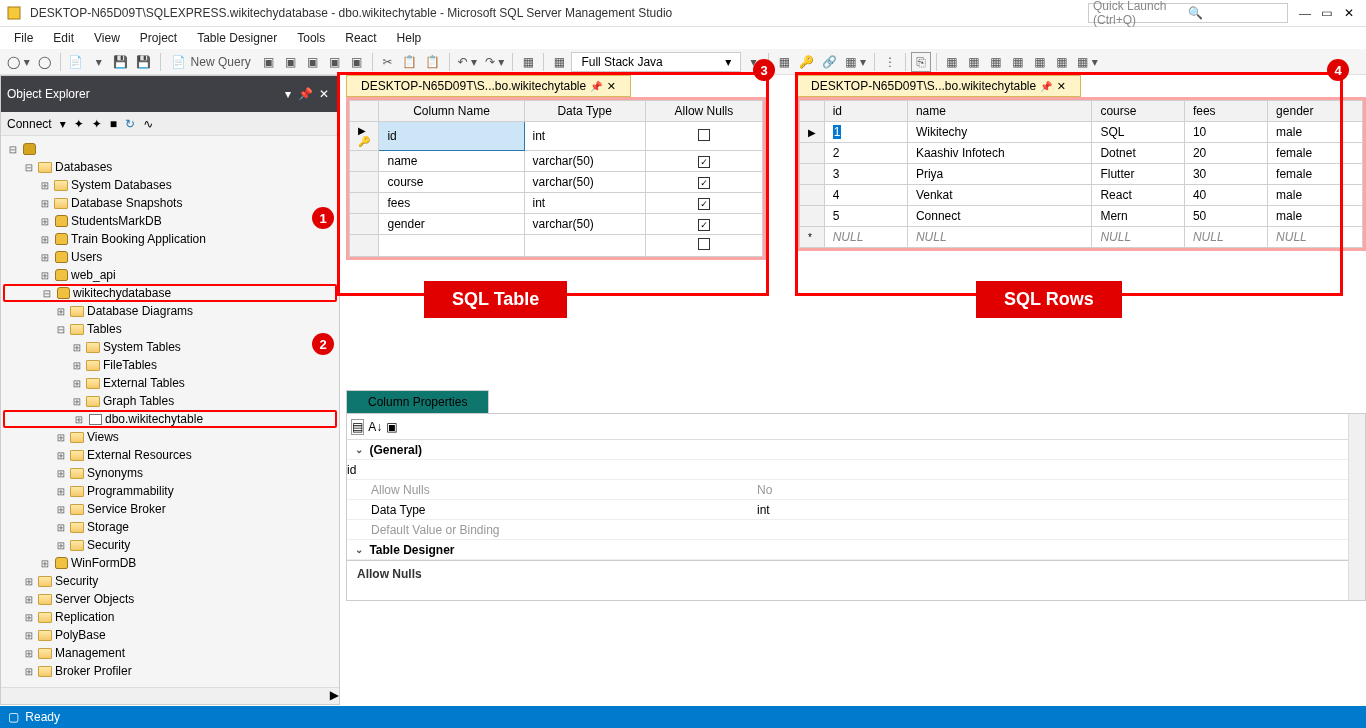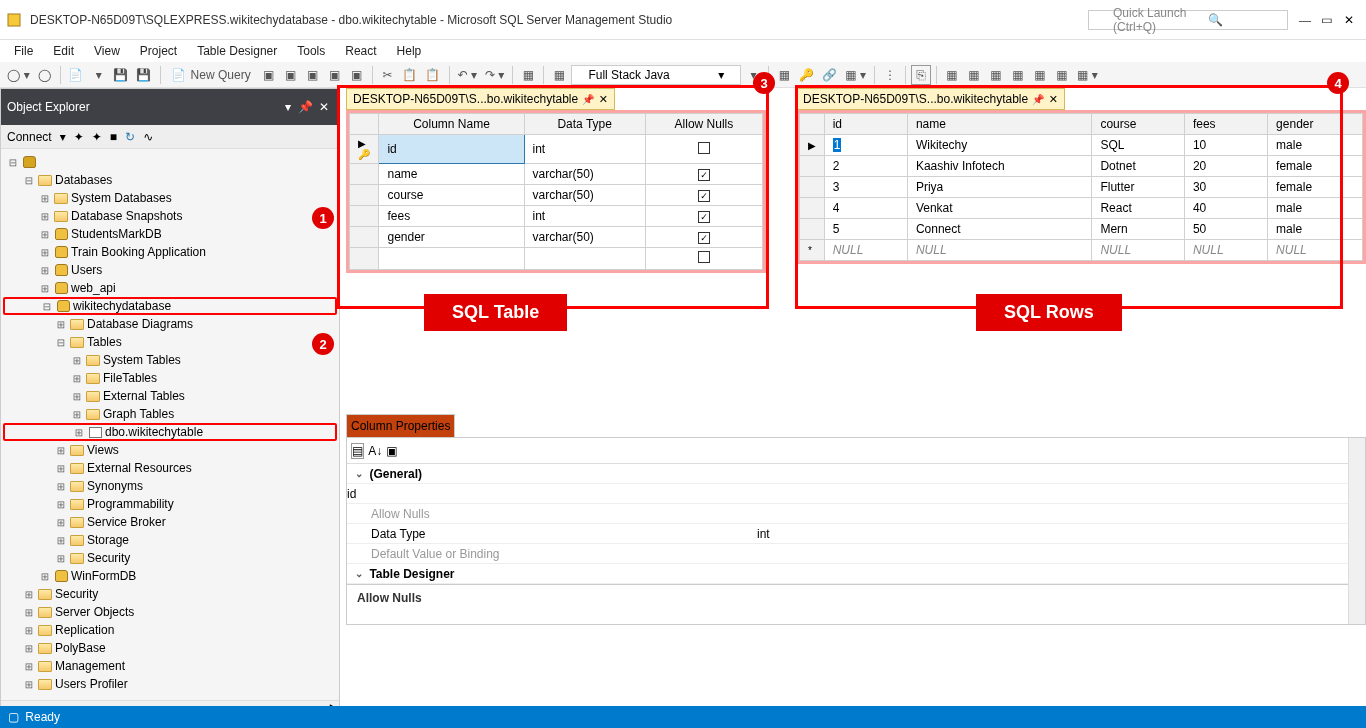--- a/index.html
+++ b/index.html
@@ -1,28 +1,28 @@
 <!DOCTYPE html>
 <html><head>
 <meta charset="utf-8">
 <style>
 * { box-sizing: border-box; margin: 0; padding: 0; font-family: "Segoe UI", Tahoma, sans-serif; font-size: 12px; }
 body { background: #fff; width: 1366px; height: 728px; overflow: hidden; position: relative; }
-.titlebar { height: 40px; display: flex; align-items: center; padding: 0 6px; background: #fff; border-bottom: 1px solid #e0e0e0; }
+.titlebar { height: 27px; display: flex; align-items: center; padding: 0 6px; background: #fff; border-bottom: 1px solid #e0e0e0; }
 .titlebar .logo { width: 16px; height: 16px; margin-right: 8px; display: inline-flex; }
 .titlebar .title { flex: 1; color: #333; }
 .titlebar .quick { width: 200px; height: 20px; border: 1px solid #ccc; padding: 0 4px; display: flex; align-items: center; color: #888; margin-right: 6px; }
-.titlebar .quick span { flex: 1; margin-left: 20px; }
+.titlebar .quick span { flex: 1; }
 .titlebar .winbtn { width: 22px; height: 22px; text-align: center; line-height: 22px; font-family: "Segoe UI Symbol"; }
 .menubar { height: 22px; display: flex; align-items: center; padding: 2px 4px; }
 .menubar .item { padding: 2px 10px; color: #222; }
 .toolbar { height: 26px; display: flex; align-items: center; padding: 2px 4px; border-bottom: 1px solid #e0e0e0; gap: 2px; background: #f5f5f5; }
 .toolbar .tbtn { min-width: 20px; height: 20px; display: inline-flex; align-items: center; justify-content: center; padding: 0 3px; color: #555; }
 .toolbar .sep { width: 1px; height: 18px; background: #ccc; margin: 0 3px; }
-.toolbar .combo { height: 20px; border: 1px solid #ccc; min-width: 170px; padding: 0 16px; display: flex; align-items: center; background: #fff; }
+.toolbar .combo { height: 20px; border: 1px solid #ccc; min-width: 170px; padding: 0 9px; display: flex; align-items: center; background: #fff; }
 .toolbar .combo span { flex: 1; }
 .toolbar .newq { display: flex; align-items: center; gap: 4px; padding: 0 6px; }
 .main { display: flex; height: 630px; }
 
 .objexp { width: 340px; border: 1px solid #ccc; background: #f5f5f5; display: flex; flex-direction: column; }
 .panel-title { height: 36px; background: #3f3f46; color: #fff; display: flex; align-items: center; padding: 0 6px; }
 .panel-title span:first-child { flex: 1; }
 .panel-title .pbtn { width: 18px; text-align: center; }
 .connectbar { height: 24px; display: flex; align-items: center; padding: 0 6px; gap: 8px; background: #eee; border-bottom: 1px solid #ddd; }
 .tree { flex: 1; overflow: auto; font-size: 13px; padding: 4px 2px; }
@@ -33,37 +33,37 @@
 .tree .hl { border: 2px solid red; border-radius: 2px; }
 .folder-icon { width: 14px; height: 11px; background: linear-gradient(#ffe9a8,#f5c96b); border: 1px solid #c9a23d; border-radius: 1px; }
 .db-icon { width: 13px; height: 12px; background: #f0c040; border: 1px solid #a07820; border-radius: 3px 3px 2px 2px; }
 .table-icon { width: 13px; height: 11px; background: #fff; border: 1px solid #777; }
 .badge { position: absolute; width: 22px; height: 22px; border-radius: 50%; background: #e10000; color: #fff; font-weight: bold; font-size: 13px; display: flex; align-items: center; justify-content: center; z-index: 10; }
 
 .rightarea { flex: 1; display: flex; flex-direction: column; padding-left: 6px; position: relative; }
 .panels { display: flex; gap: 30px; }
 .designer { width: 420px; }
 .tabhdr { height: 22px; display: flex; }
-.tab { background: #fff4c8; border: 1px solid #d6b95b; display: flex; align-items: center; padding: 0 6px; gap: 4px; font-size: 12px; }
+.tab { background: #fff4c8; border: 1px solid #d6b95b; display: flex; align-items: center; padding: 0 14px; gap: 4px; font-size: 12px; }
 .tab .pin { font-size: 10px; }
 .tab .close { font-size: 11px; }
 .gridwrap { border: 3px solid #fca5a5; }
 table.grid { width: 100%; border-collapse: collapse; background: #fff; }
 table.grid th, table.grid td { border: 1px solid #d0d0d0; padding: 3px 8px; text-align: left; height: 20px; }
 table.grid th { background: #f2f2f2; font-weight: normal; text-align: left; }
 table.grid .rowhdr { background: #f2f2f2; width: 20px; font-size: 10px; }
 table.grid .chk { text-align: center; }
 .chkbox { display: inline-block; width: 12px; height: 12px; border: 1px solid #333; font-size: 9px; line-height: 10px; text-align: center; }
 .selcell { background: #cde6f7; border: 1px solid #2a7ab0 !important; }
 .null { color: #888; font-style: italic; }
 .redborder { border: 3px solid red; position: absolute; pointer-events: none; }
 .redlabel { position: absolute; background: #e10000; color: #fff; font-weight: bold; font-size: 18px; padding: 8px 28px; }
 
 .props { margin-top: 14px; }
-.propstab { display: inline-block; background: #c2410c; border: 1px solid #ccc; border-bottom: none; padding: 4px 4px; margin-top: 11px; }
+.propstab { display: inline-block; background: #0f766e; border: 1px solid #ccc; border-bottom: none; padding: 4px 21px; }
 .propsbody { border: 1px solid #ccc; background: #fff; }
 .propstoolbar { height: 26px; border-bottom: 1px solid #ddd; display: flex; align-items: center; padding: 0 4px; gap: 4px; }
 .propgrid { }
 .propgrid .prow { display: flex; border-bottom: 1px solid #eee; height: 20px; align-items: center; }
 .propgrid .prow .pk { width: 410px; padding-left: 24px; }
 .propgrid .prow .pv { flex: 1; }
 .propgrid .sect { font-weight: bold; padding-left: 8px; }
 .propgrid .sect .chev { font-size: 10px; margin-right: 6px; color: #555; }
 .propgrid .gray { color: #999; }
 .helpbox { border-top: 1px solid #ccc; padding: 6px 10px; font-weight: bold; color: #333; height: 40px; }
@@ -365,21 +365,21 @@
           <span class="ticon">
             <span class="folder-icon"></span>
           </span>
           <span class="tlabel">Management</span>
         </div>
         <div class="trow" style="padding-left: 18px;">
           <span class="tw">⊞</span>
           <span class="ticon">
             <span class="folder-icon"></span>
           </span>
-          <span class="tlabel">Users Profiler</span>
+          <span class="tlabel">Broker Profiler</span>
         </div>
       </div>
     <div style="height:17px;background:#f0f0f0;border-top:1px solid #ddd;display:flex">
       <span style="flex:1"></span>
         <span>▶</span>
     </div>
   </div>
 
   <div class="rightarea">
     <div class="panels">
@@ -536,20 +536,21 @@
             <span class="tbtn">A↓</span>
             <span class="tbtn">▣</span>
           </div>
           <div class="propgrid" id="propgrid">
               <div class="prow sect"><span class="chev">⌄</span>(General)</div>
               <div class="prow">
                 <span class="pv">id</span>
               </div>
               <div class="prow gray">
                 <span class="pk">Allow Nulls</span>
+                <span class="pv">No</span>
               </div>
               <div class="prow">
                 <span class="pk">Data Type</span>
                 <span class="pv">int</span>
               </div>
               <div class="prow gray">
                 <span class="pk">Default Value or Binding</span>
                 <span class="pv"></span>
               </div>
               <div class="prow sect"><span class="chev">⌄</span>Table Designer</div>

